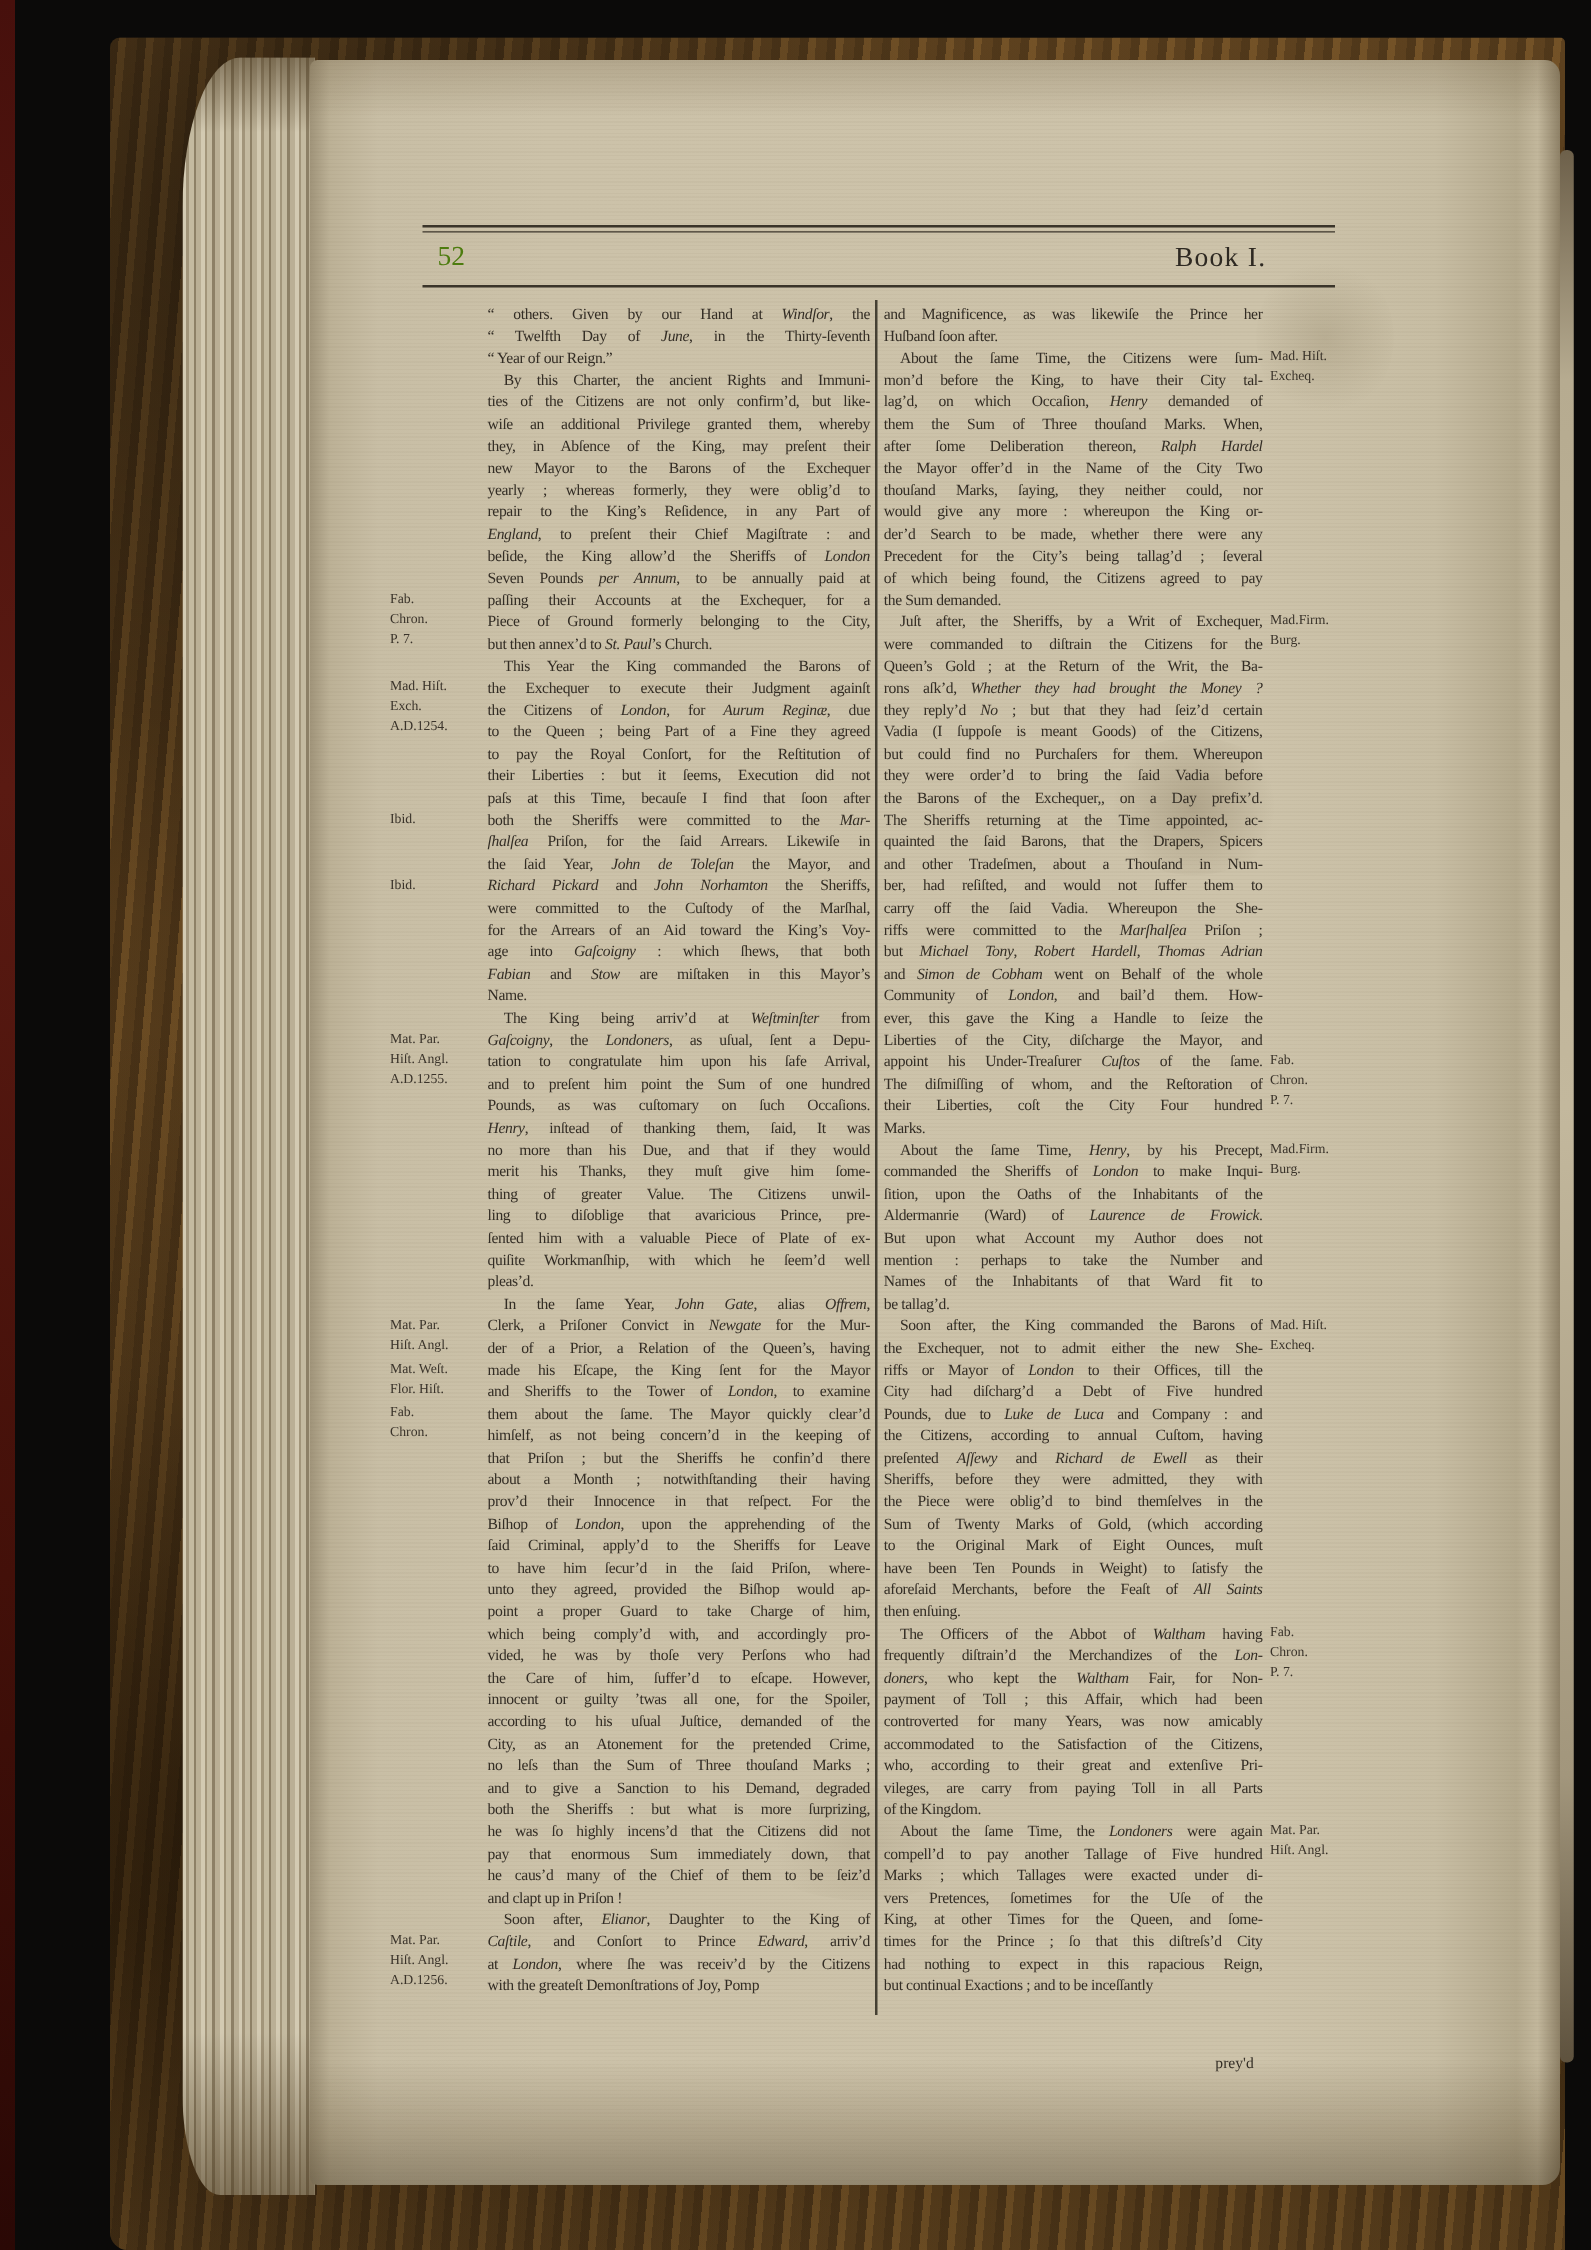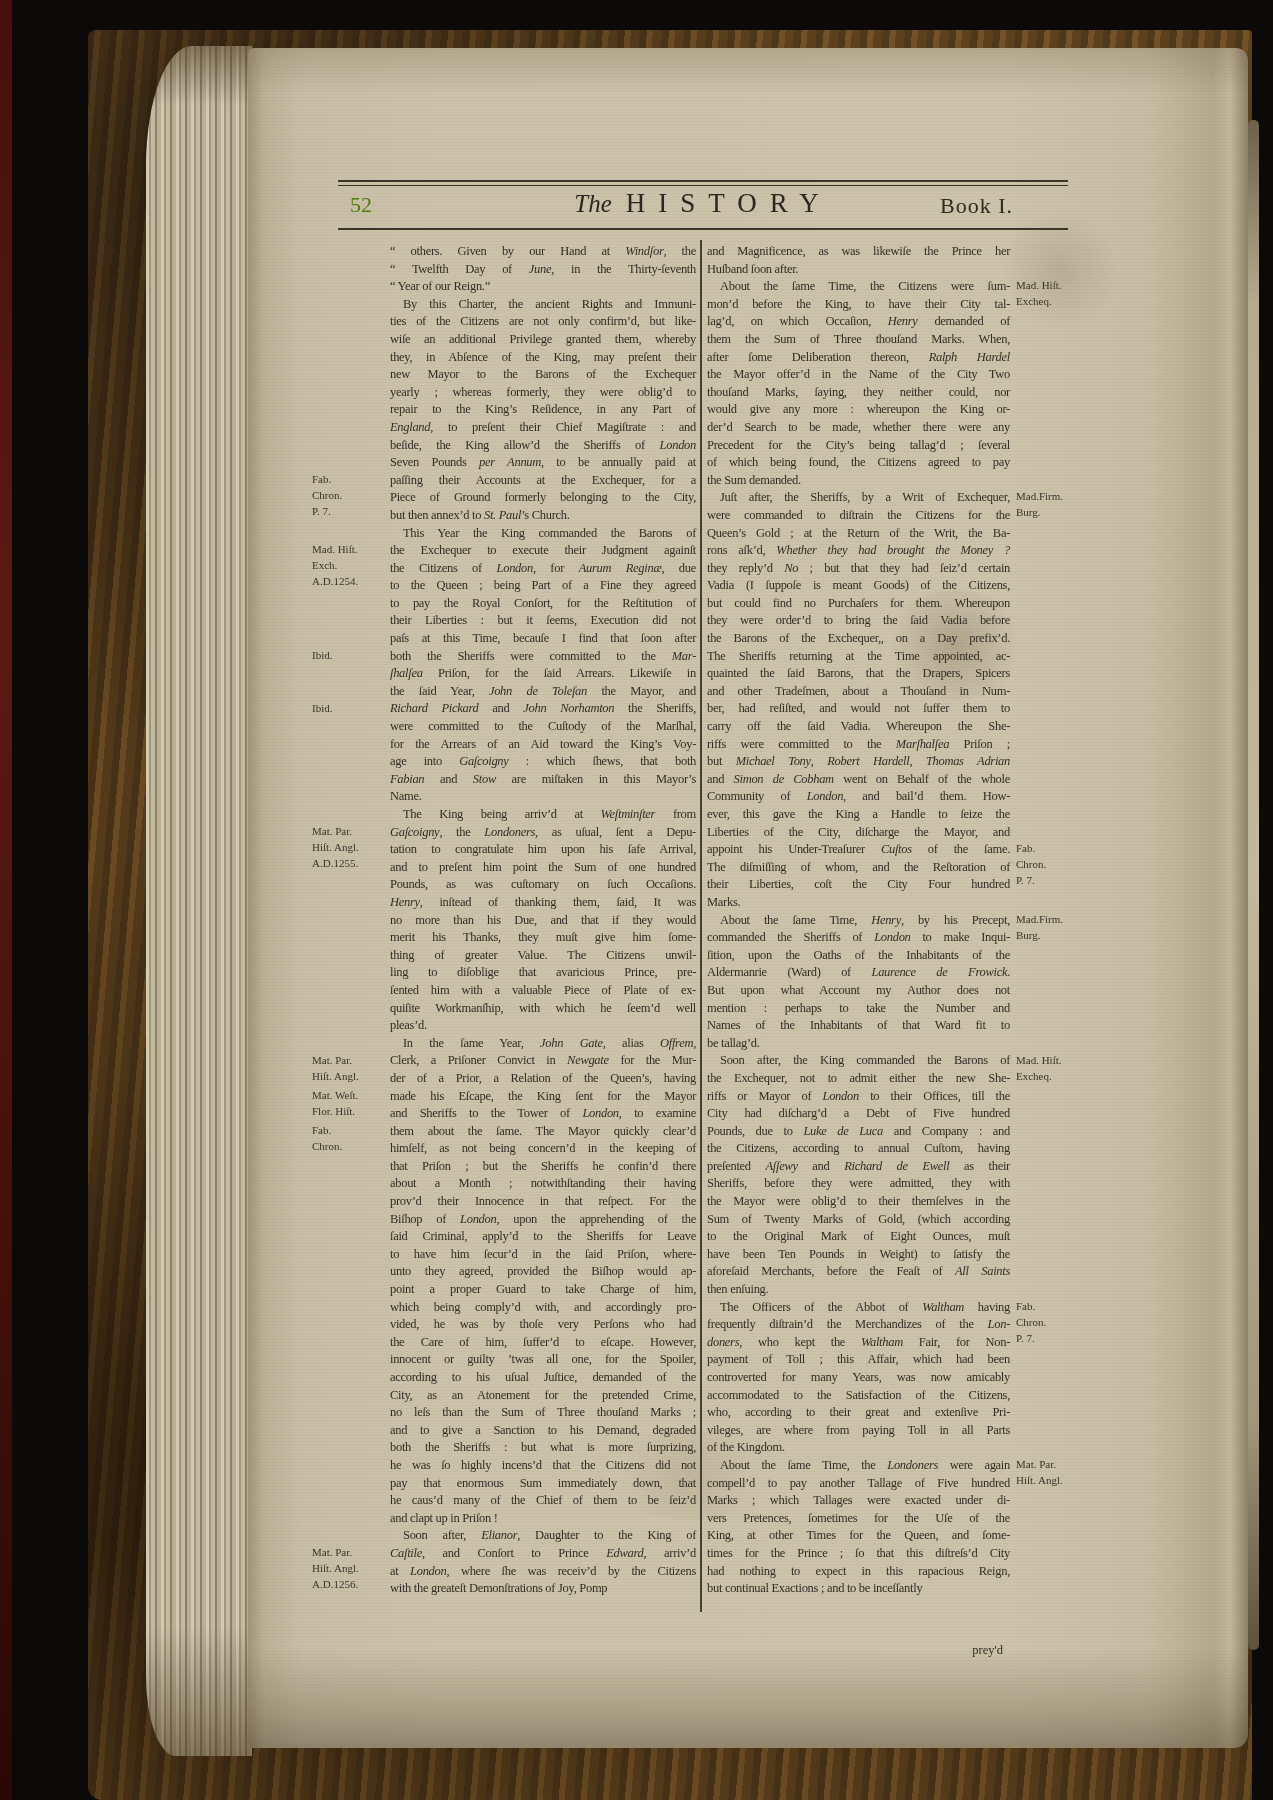--- a/index.html
+++ b/index.html
@@ -78,21 +78,20 @@
   <div id="edges"></div>
   <div id="page"></div>
   <div id="rightedge"></div>
   <div id="stain1" class="stain"></div>
   <div id="stain2" class="stain"></div>
   <div id="stain3" class="stain"></div>
 
   <div id="rule-top-a" class="rule"></div>
   <div id="rule-top-b" class="rule"></div>
   <div id="pagenum">52</div>
-  <div id="title"><span class="the">The</span><span class="main">HISTORY</span></div>
   <div id="booklabel">Book I.</div>
   <div id="rule-bottom" class="rule"></div>
 
   <div id="divider"></div>
   <div id="col-left" class="col">
       <div class="tl j">“ others.  Given by our Hand at <i>Windſor</i>, the</div>
       <div class="tl j">“ Twelfth Day of <i>June</i>, in the Thirty-ſeventh</div>
       <div class="tl">“ Year of our Reign.”</div>
       <div class="tl j ind">By this Charter, the ancient Rights and Immuni-</div>
       <div class="tl j">ties of the Citizens are not only confirm’d, but like-</div>
@@ -217,34 +216,34 @@
       <div class="tl j">Names of the Inhabitants of that Ward fit to</div>
       <div class="tl">be tallag’d.</div>
       <div class="tl j ind">Soon after, the King commanded the Barons of</div>
       <div class="tl j">the Exchequer, not to admit either the new She-</div>
       <div class="tl j">riffs or Mayor of <i>London</i> to their Offices, till the</div>
       <div class="tl j">City had diſcharg’d a Debt of Five hundred</div>
       <div class="tl j">Pounds, due to <i>Luke de Luca</i> and Company : and</div>
       <div class="tl j">the Citizens, according to annual Cuſtom, having</div>
       <div class="tl j">preſented <i>Aſſewy</i> and <i>Richard de Ewell</i> as their</div>
       <div class="tl j">Sheriffs, before they were admitted, they with</div>
-      <div class="tl j">the Mayor were oblig’d to their themſelves in the</div>
+      <div class="tl j">the Piece were oblig’d to bind themſelves in the</div>
       <div class="tl j">Sum of Twenty Marks of Gold, (which according</div>
       <div class="tl j">to the Original Mark of Eight Ounces, muſt</div>
       <div class="tl j">have been Ten Pounds in Weight) to ſatisfy the</div>
       <div class="tl j">aforeſaid Merchants, before the Feaſt of <i>All Saints</i></div>
       <div class="tl">then enſuing.</div>
       <div class="tl j ind">The Officers of the Abbot of <i>Waltham</i> having</div>
       <div class="tl j">frequently diſtrain’d the Merchandizes of the <i>Lon-</i></div>
       <div class="tl j"><i>doners</i>, who kept the <i>Waltham</i> Fair, for Non-</div>
       <div class="tl j">payment of Toll ; this Affair, which had been</div>
       <div class="tl j">controverted for many Years, was now amicably</div>
       <div class="tl j">accommodated to the Satisfaction of the Citizens,</div>
       <div class="tl j">who, according to their great and extenſive Pri-</div>
-      <div class="tl j">vileges, are where from paying Toll in all Parts</div>
+      <div class="tl j">vileges, are carry from paying Toll in all Parts</div>
       <div class="tl">of the Kingdom.</div>
       <div class="tl j ind">About the ſame Time, the <i>Londoners</i> were again</div>
       <div class="tl j">compell’d to pay another Tallage of Five hundred</div>
       <div class="tl j">Marks ; which Tallages were exacted under di-</div>
       <div class="tl j">vers Pretences, ſometimes for the Uſe of the</div>
       <div class="tl j">King, at other Times for the Queen, and ſome-</div>
       <div class="tl j">times for the Prince ; ſo that this diſtreſs’d City</div>
       <div class="tl j">had nothing to expect in this rapacious Reign,</div>
       <div class="tl">but continual Exactions ; and to be inceſſantly</div>
     </div>

